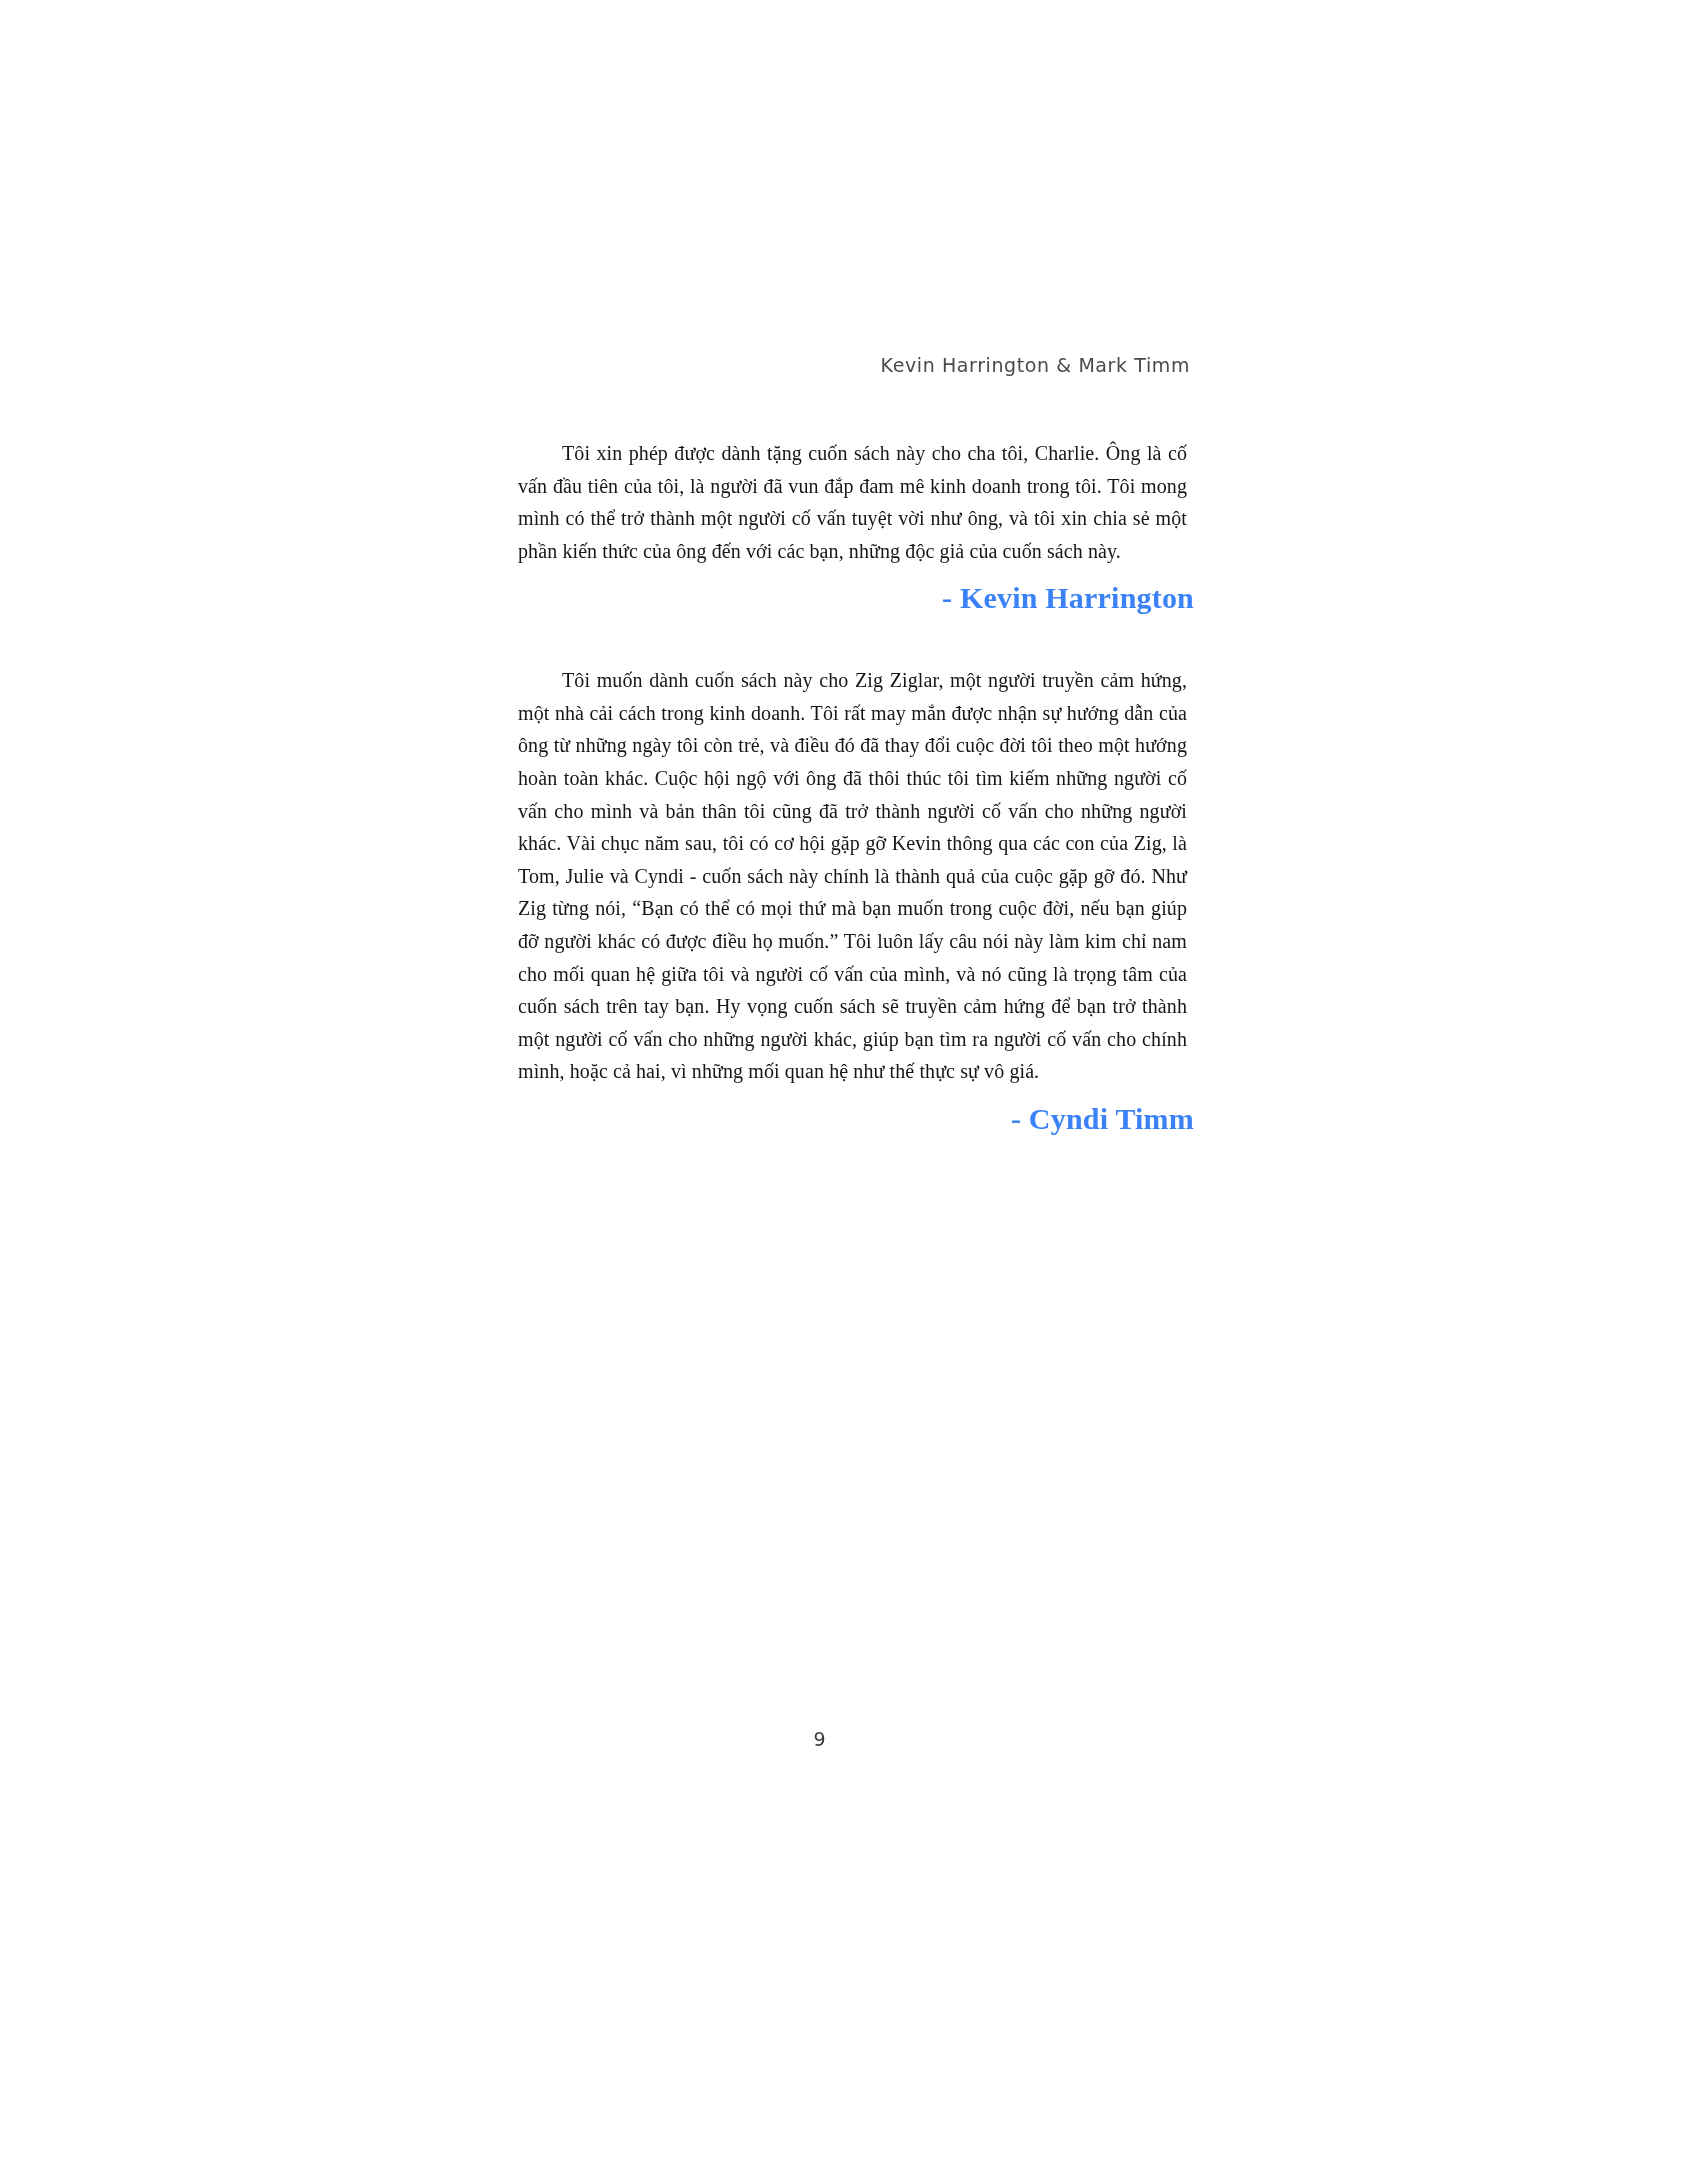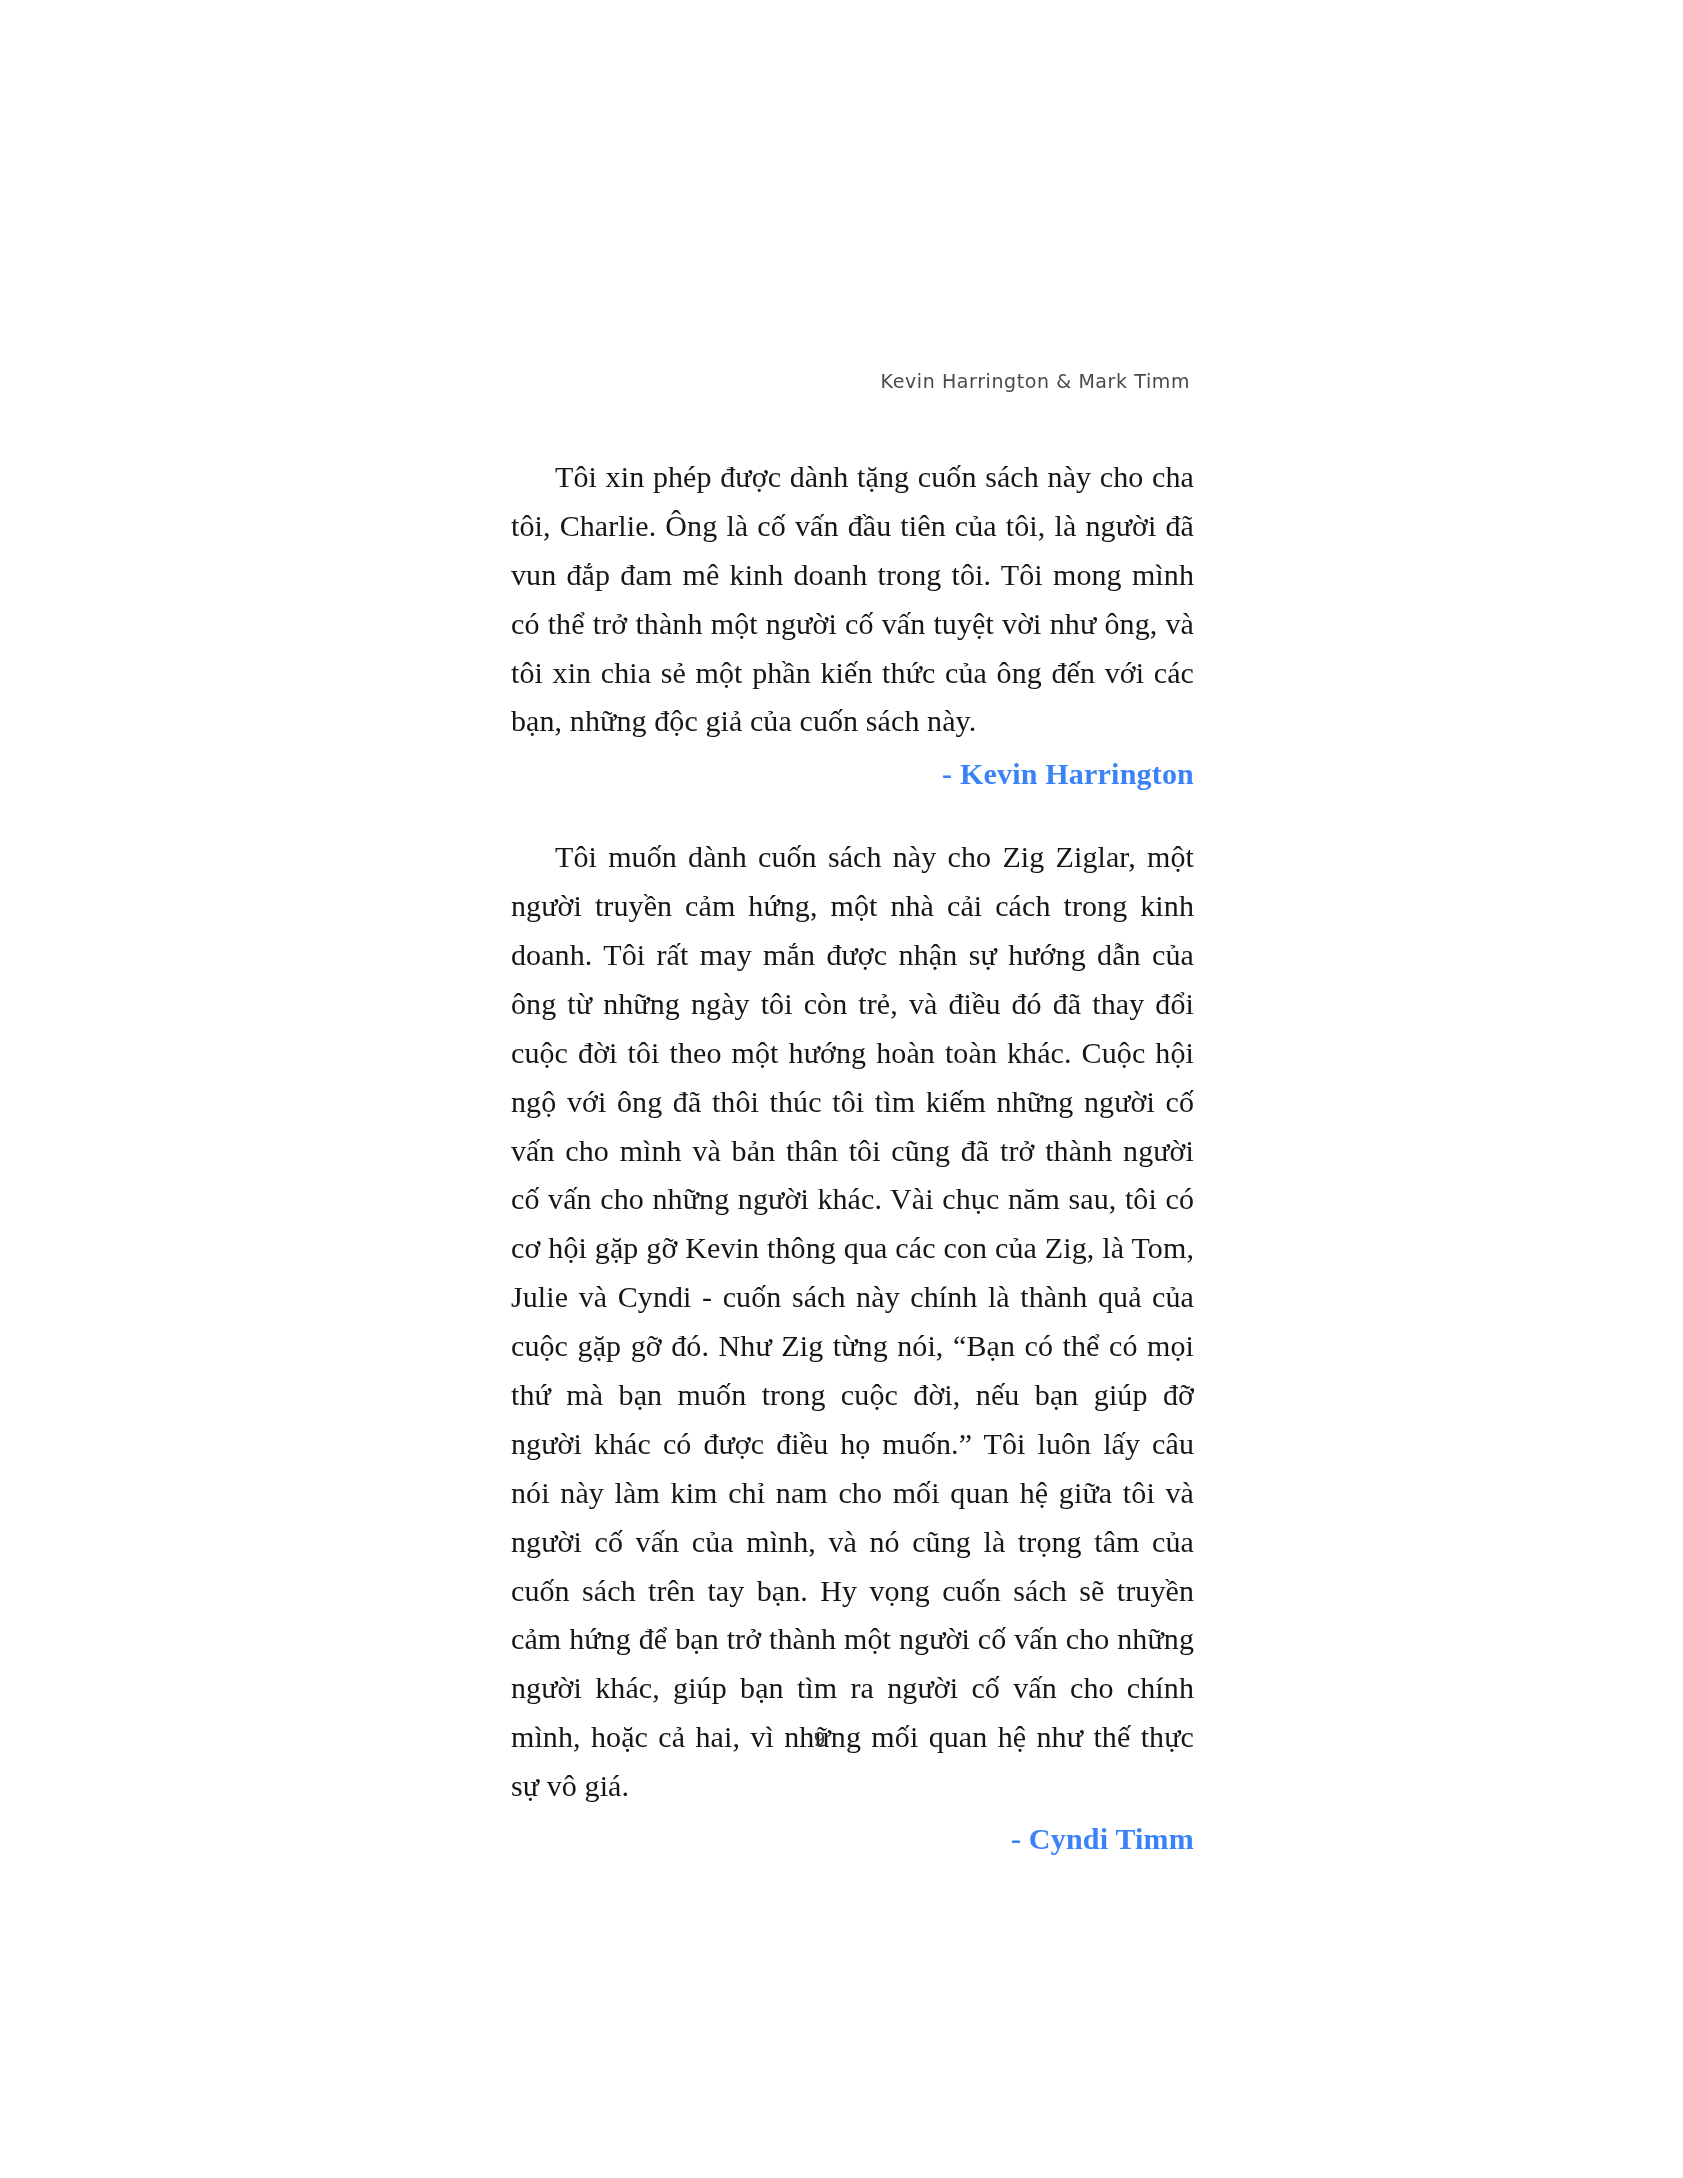--- a/index.html
+++ b/index.html
@@ -19,36 +19,36 @@
     position: absolute;
     left: 0;
     top: 0;
     width: 1683px;
     height: 2178px;
     background: #ffffff;
   }
   .text-column {
     position: absolute;
     left: 511px;
-    top: 370px;
+    top: 354px;
     width: 683px;
   }
   .running-head {
     font-family: "DejaVu Sans", sans-serif;
     font-size: 19px;
     letter-spacing: 0.6px;
     color: #4a4a4a;
     text-align: right;
     margin: 0 0 61px 0;
     padding-right: 4px;
     white-space: nowrap;
   }
   p.body-par {
-    margin: 0;
-    font-size: 30px;
+    margin: 7px;
+    font-size: 20px;
     line-height: 1.63;
     text-align: justify;
     text-justify: inter-word;
     text-indent: 44px;
     color: #16161a;
     letter-spacing: 0.1px;
   }
   .signature {
     margin: 4px 0 0 0;
     font-size: 30px;

